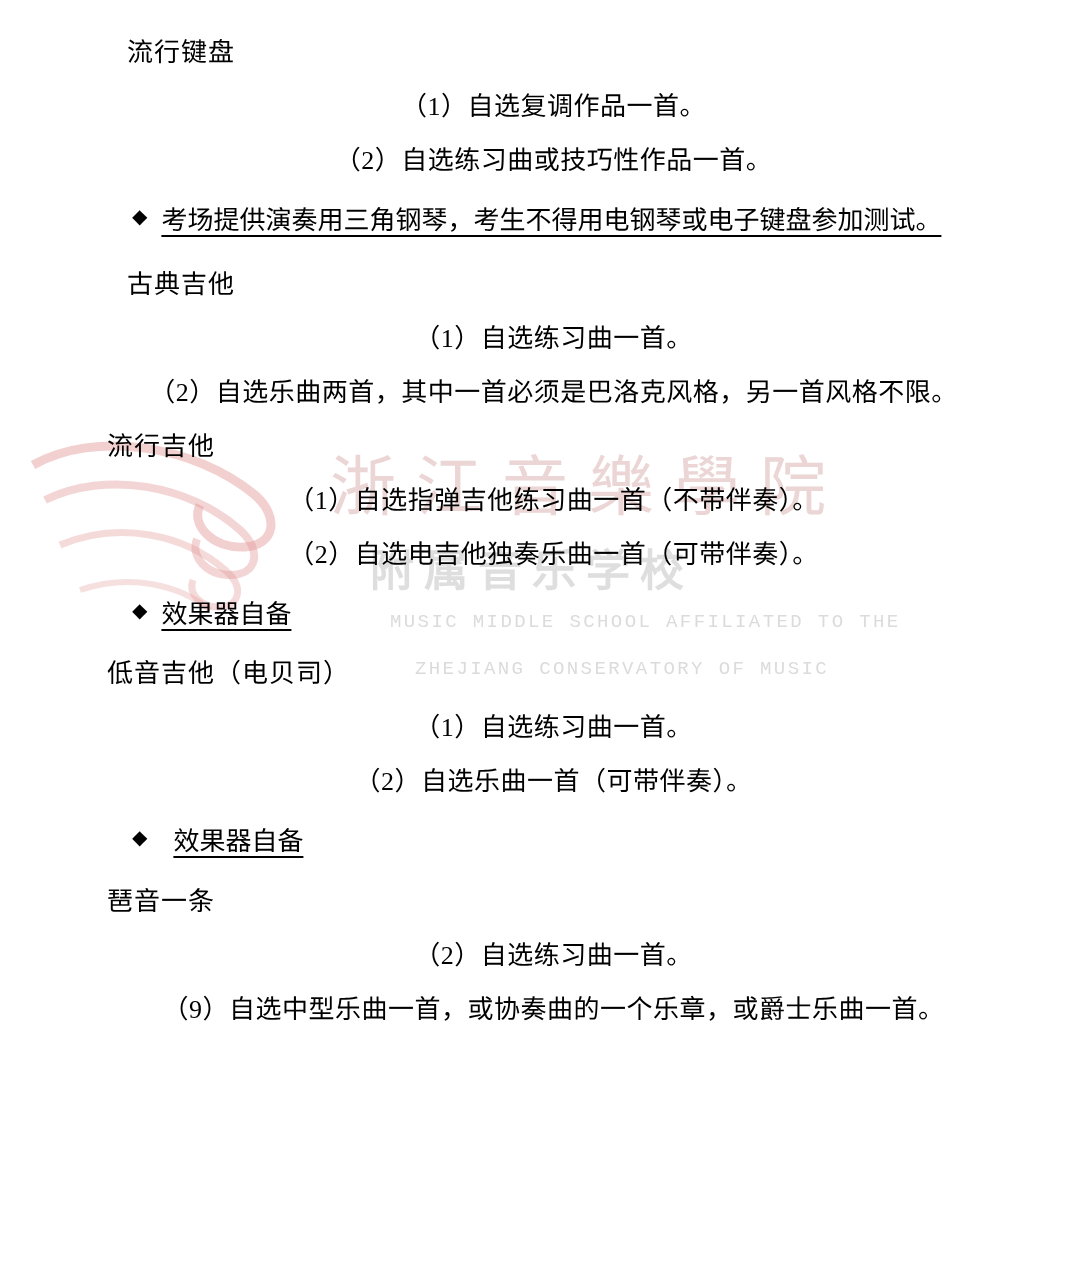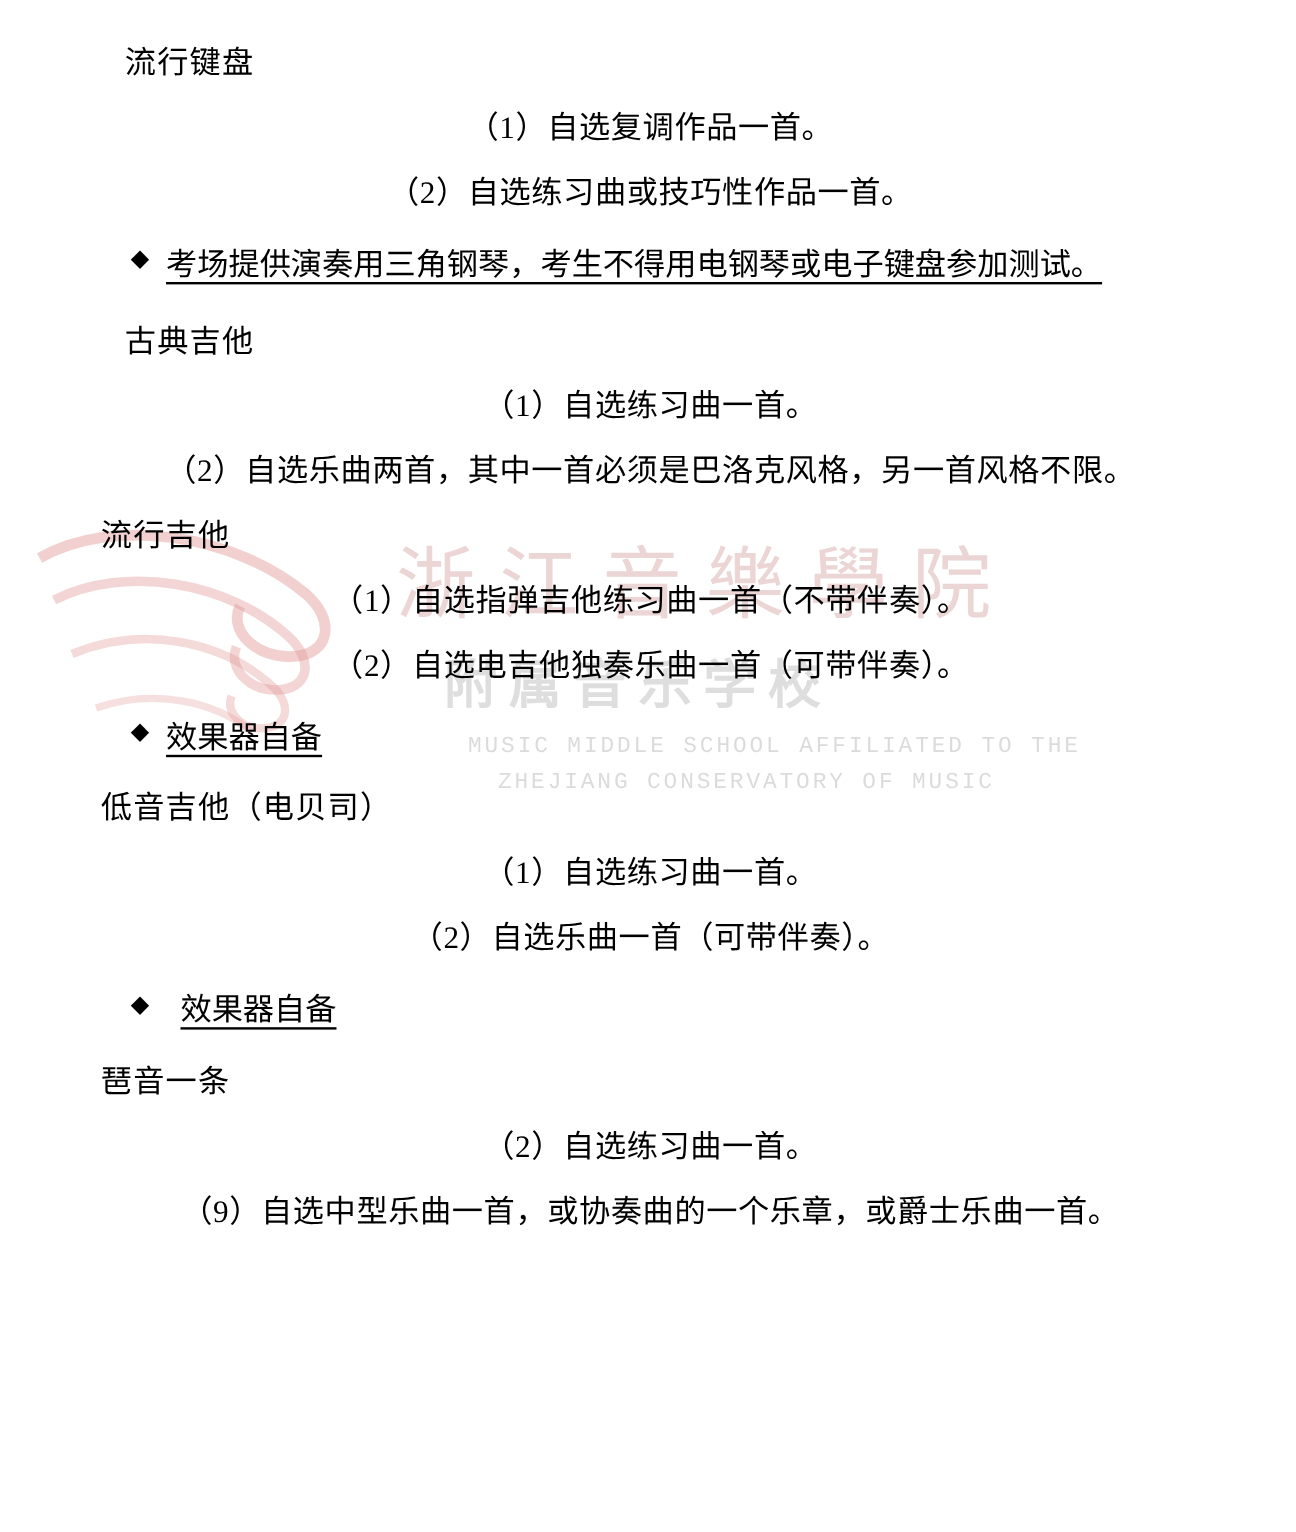--- a/index.html
+++ b/index.html
@@ -49,36 +49,36 @@
   }
   .wm-en1, .wm-en2 {
     position: absolute;
     font-family: Liberation Mono, monospace;
     font-size: 19px;
     letter-spacing: 2.4px;
     color: rgba(190, 190, 190, 0.55);
     white-space: nowrap;
   }
   .wm-en1 { left: 390px; top: 196px; }
-  .wm-en2 { left: 415px; top: 226px; }
+  .wm-en2 { left: 415px; top: 243px; }
 
   
   .wm-swirl {
     position: absolute;
     left: 25px;
     top: 10px;
     width: 300px;
     height: 215px;
   }
 
   
   .page {
     position: relative;
     z-index: 2;
-    padding: 40px 95px 0 84px;
+    padding: 40px 95px 0 107px;
   }
   .line {
     font-size: 26px;
     line-height: 1.0;
     margin: 0 0 28px 0;
     white-space: nowrap;
   }
   .heading {
     margin-left: 20px;
     font-size: 26px;

